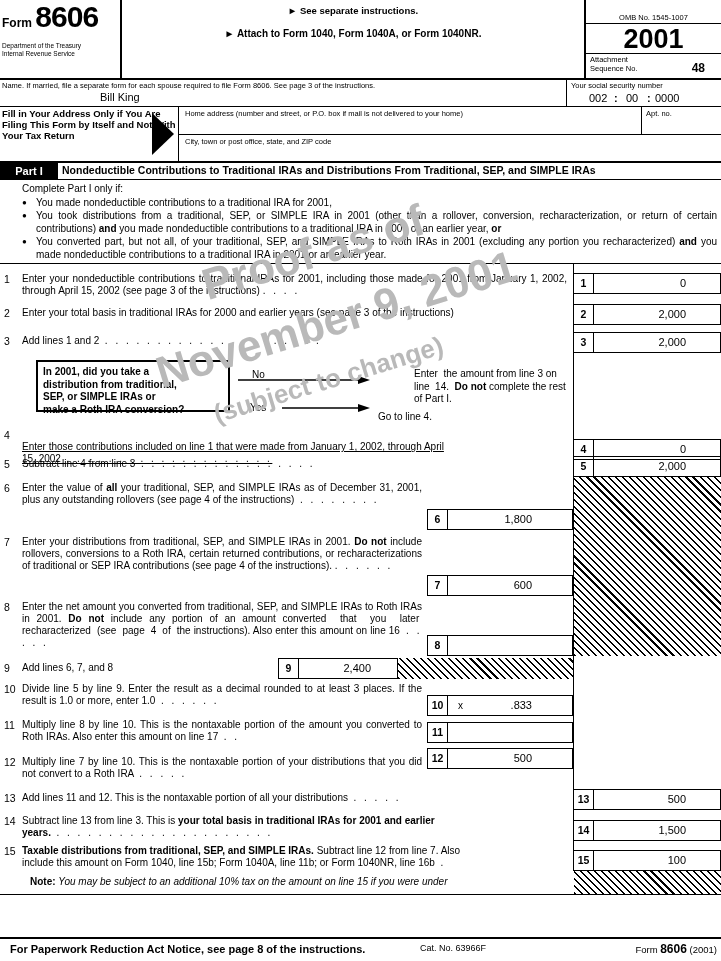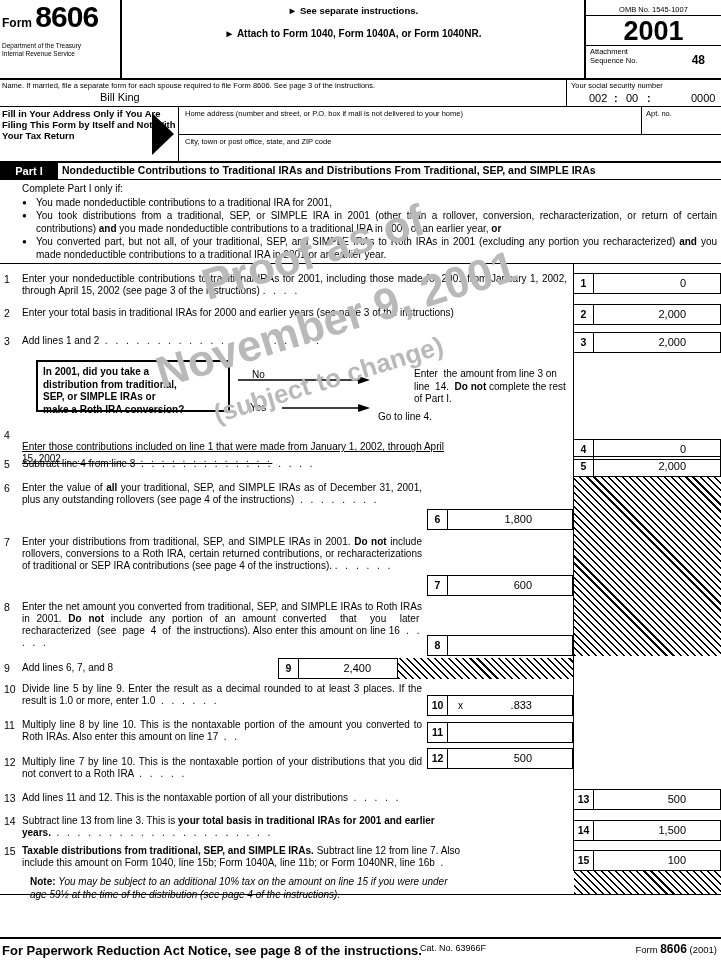--- a/index.html
+++ b/index.html
@@ -17,21 +17,21 @@
   
   .hdr{position:relative;height:78px;border-bottom:2px solid #000;}
   .hdr-left{position:absolute;left:0;top:0;width:120px;height:78px;border-right:2px solid #000;}
   .formno{position:absolute;left:2px;top:0px;font-size:12px;font-weight:bold;}
   .formno .big{font-size:30px;font-weight:bold;letter-spacing:-1px;}
   .dept{position:absolute;left:2px;top:42px;font-size:6.5px;line-height:8px;width:118px;}
   .hdr-mid{position:absolute;left:122px;top:0;width:462px;height:78px;border-right:2px solid #000;text-align:center;}
   .title{font-size:17px;font-weight:bold;margin-top:4px;}
   .subt{font-size:9.5px;font-weight:bold;margin-top:5px;}
   .attach{font-size:10px;font-weight:bold;margin-top:12px;}
-  .hdr-right{position:absolute;left:586px;top:4px;width:135px;height:78px;text-align:center;}
+  .hdr-right{position:absolute;left:586px;top:12px;width:135px;height:78px;text-align:center;}
   .omb{font-size:7.5px;border-bottom:1px solid #000;padding:1px 0 1px 0;}
   .year{font-size:27px;font-weight:bold;letter-spacing:0px;line-height:28px;margin-top:1px;}
   .attn{font-size:7.5px;border-top:1px solid #000;padding-top:1px;text-align:left;padding-left:4px;position:relative;}
   .attn .seqno{font-size:12px;font-weight:bold;position:absolute;right:16px;top:7px;}
 
   
   .namerow{position:relative;height:26px;border-bottom:1px solid #000;}
   .namerow .lbl{position:absolute;left:2px;top:1px;font-size:7.5px;}
   .namerow .nameval{position:absolute;left:100px;top:11px;font-size:11px;}
   .ssnbox{position:absolute;left:566px;top:0;width:155px;height:26px;border-left:1px solid #000;}
@@ -86,21 +86,21 @@
 
   
   .wm{position:absolute;left:0;top:0;width:721px;height:961px;pointer-events:none;}
   .wm span{position:absolute;color:#b9b9b9;font-family:"Liberation Sans",sans-serif;font-weight:bold;white-space:nowrap;}
   .wm .l1{left:196px;top:262px;font-size:44px;transform:rotate(-17deg);transform-origin:left top;}
   .wm .l2{left:150px;top:350px;font-size:44px;transform:rotate(-17deg);transform-origin:left top;}
   .wm .l3{left:210px;top:400px;font-size:26px;transform:rotate(-17deg);transform-origin:left top;}
 
   
   .footer{position:absolute;left:0;bottom:0;width:721px;border-top:2px solid #000;height:22px;}
-  .footer .fl{position:absolute;left:2px;top:4px;font-size:13px;font-weight:bold;}
+  .footer .fl{position:absolute;left:10px;top:4px;font-size:11px;font-weight:bold;}
   .footer .fc{position:absolute;left:420px;top:4px;font-size:9px;}
   .footer .fr{position:absolute;right:4px;top:3px;font-size:9.5px;}
   .footer .fr b{font-size:12px;}
   .note{position:absolute;font-size:10px;line-height:12.5px;}
 </style>
 </head>
 <body>
 
 <div class="page">
 
@@ -139,21 +139,21 @@
   <div class="namerow">
     <div class="lbl">Name. If married, file a separate form for each spouse required to file Form 8606. See page 3 of the instructions.</div>
     <div class="nameval">Bill King</div>
     <div class="ssnbox">
       <div class="lbl2">Your social security number</div>
       <div class="ssn">
         <span style="left:22px;">002</span>
         <span class="d" style="left:47px;">:</span>
         <span style="left:59px;">00</span>
         <span class="d" style="left:80px;">:</span>
-        <span style="left:88px;margin-left:36px;">0000</span>
+        <span style="left:88px;">0000</span>
       </div>
     </div>
   </div>
 
   <div class="addrwrap">
     <div class="addr-left">Fill in Your Address Only if You Are Filing This Form by Itself and Not With Your Tax Return</div>
     <svg class="arrow-big" viewBox="0 0 26 46">
       <polygon points="0,2 22,23 0,44" fill="#000"></polygon>
     </svg>
     <div class="addr-right">
@@ -363,21 +363,20 @@
     <div class="amtbox" style="left:573px;top:586px;width:148px;height:21px;">
       <div class="amtnum" style="left:0;top:0;line-height:19px;">15</div>
       <div class="amtval" style="top:3px;">100</div>
     </div>
 
     <div class="hatch" style="left:574px;top:607px;width:147px;height:23px;"></div>
     <div class="hline" style="left:0;top:630px;width:721px;"></div>
 
     <div class="note" style="left:30px;top:612px;width:540px;">
       <b>Note:</b> <i>You may be subject to an additional 10% tax on the amount on line 15 if you were under</i><br>
-      <i>age 59½ at the time of the distribution (see page 4 of the instructions).</i>
     </div>
 
   </div>
 
   <div class="wm">
     <span class="l1">Proof as of</span>
     <span class="l2">November 9, 2001</span>
     <span class="l3">(subject to change)</span>
   </div>
 

